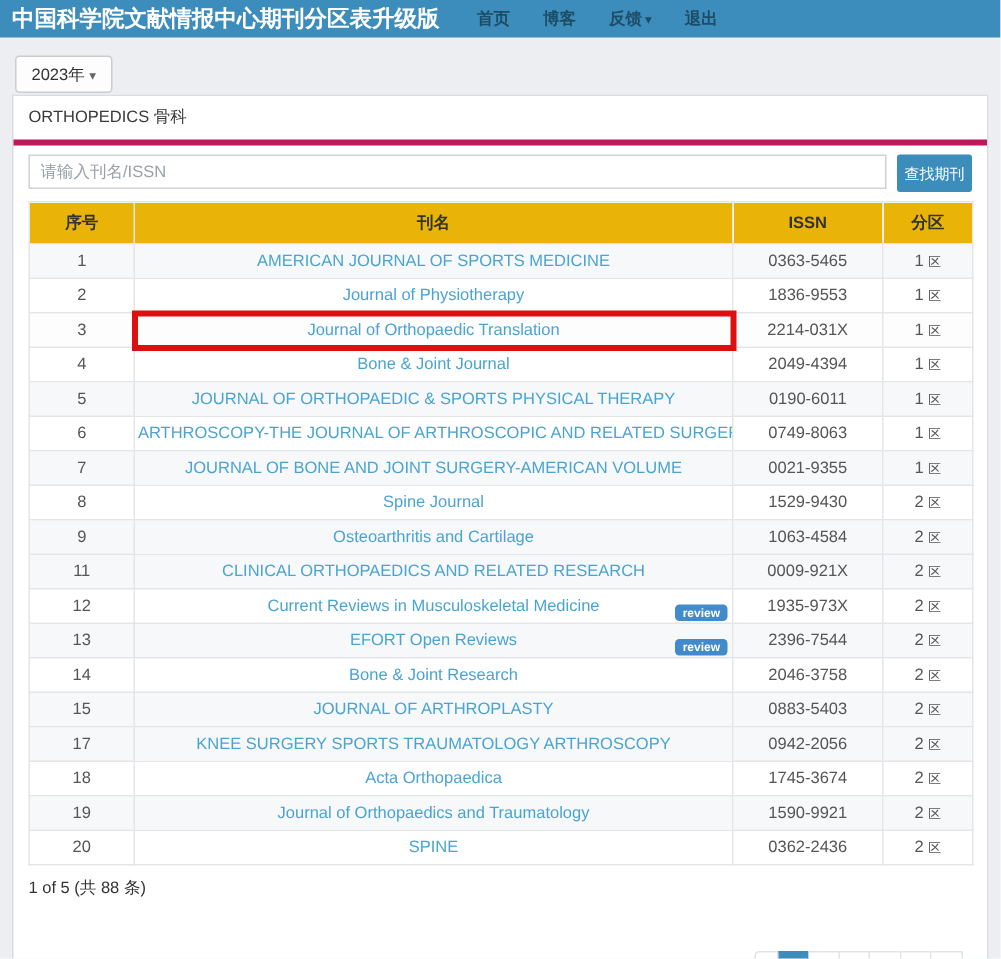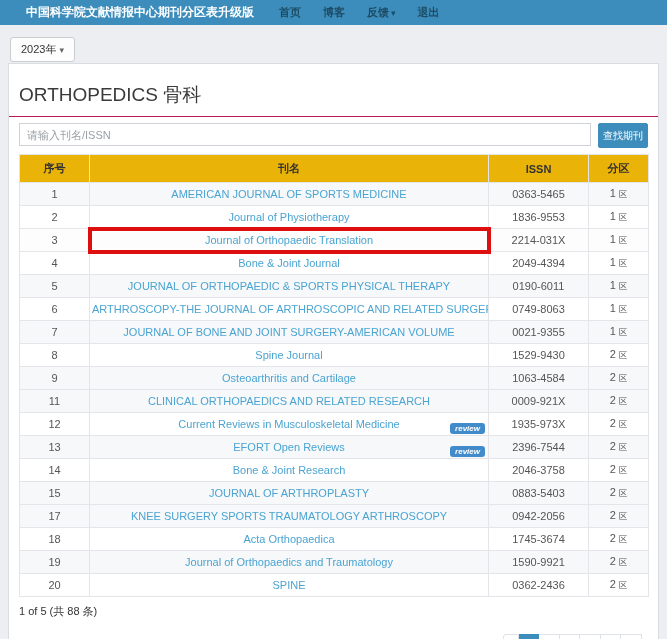--- a/index.html
+++ b/index.html
@@ -9,52 +9,52 @@
   *{box-sizing:border-box;}
   html,body{margin:0;padding:0;}
   body{
     width:667px;height:639px;overflow:hidden;position:relative;
     background:#eceef2;
     font-family:"Liberation Sans","DejaVu Sans",sans-serif;
     font-size:11px;color:#444;
   }
   
   .navbar{height:25px;background:var(--navbar);display:flex;align-items:center;padding:0 8px;}
-  .brand{color:#fff;font-size:12px;font-weight:bold;margin-right:14px;white-space:nowrap;margin-left:18px;}
+  .brand{color:#fff;font-size:15px;font-weight:bold;margin-right:14px;white-space:nowrap;}
   .nav-links{display:flex;align-items:center;text-align:center;}
   .nav-link{color:var(--navlink);font-size:11px;font-weight:bold;margin:0 11px;cursor:pointer;white-space:nowrap;}
   .nav-link .caret{font-size:9px;margin-left:2px;}
   
   .year-row{padding:12px 0 0 10px;height:54px;}
   .year-btn{display:inline-block;background:#fdfdfd;border:1px solid #c9ccd1;border-radius:3px;
     padding:4px 10px;font-size:11px;color:#333;cursor:pointer;}
   .year-btn .caret{font-size:9px;color:#666;margin-left:3px;}
   
   .panel{position:absolute;left:8px;top:63px;width:651px;height:600px;background:#fff;
     border:1px solid #d9dce1;}
-  .panel-heading{padding:18px 10px 8px;border-bottom:1px solid #be185d;font-size:19px;color:#3a3a3a;}
+  .panel-heading{padding:6px 10px 8px;border-bottom:4px solid #be185d;font-size:11px;color:#3a3a3a;}
   .search-row{display:flex;align-items:stretch;padding:6px 10px 4px;gap:7px;}
   .search-input{flex:1;height:23px;border:1px solid #cfd2d6;padding:0 7px;font-size:11px;color:#333;
     font-family:"Liberation Sans","DejaVu Sans",sans-serif;outline:none;}
   .search-input::placeholder{color:#9aa0a6;}
   .search-btn{width:50px;height:25px;background:var(--accent);border:1px solid var(--accent);
     color:#fff;font-size:10px;padding:0;cursor:pointer;border-radius:2px;
     font-family:Liberation Mono, monospace;}
   
   table{width:629px;margin:2px 10px 0;border-collapse:collapse;font-size:11px;table-layout:fixed;}
   th,td{border:1px solid #e3e5e9;text-align:center;padding:0 2px;color:#555;overflow:hidden;white-space:nowrap;}
   th{height:28px;font-weight:bold;color:#333;background:#eab308;}
   td{height:23px;}
   tr.striped td{background:#f7f8fa;}
   td.name-cell{position:relative;}
   a.journal-link{color:var(--link);text-decoration:none;cursor:pointer;}
   tr.highlight td{background:#fdfdfd;}
   tr.highlight td.name-cell{outline:4px solid var(--hl);outline-offset:-2px;position:relative;z-index:3;}
   .review-badge{position:absolute;right:3px;bottom:1px;background:var(--badge);color:#fff;
-    font-size:8px;font-weight:bold;font-style:italic;padding:1px 5px;border-radius:3px;line-height:9px;}
+    font-size:8px;font-weight:bold;padding:1px 5px;border-radius:3px;line-height:9px;}
   .zone-num{font-size:11px;color:#555;}
   .zone-cn{font-size:8.5px;color:#555;margin-left:3px;}
   
   .table-footer{padding:7px 0 0 10px;font-size:11px;color:#333;}
   .pagination{position:absolute;left:503px;top:634px;display:flex;z-index:5;}
   .page-item{border:1px solid #dfe3e8;border-left:none;background:#fff;color:#428bca;
     font-size:10px;padding:4px 7px;cursor:pointer;line-height:11px;}
   .page-item:first-child{border-left:1px solid #dfe3e8;border-top-left-radius:3px;padding:4px 4px;}
   .page-item.active{background:var(--accent);border-color:var(--accent);color:#fff;}
 </style>

